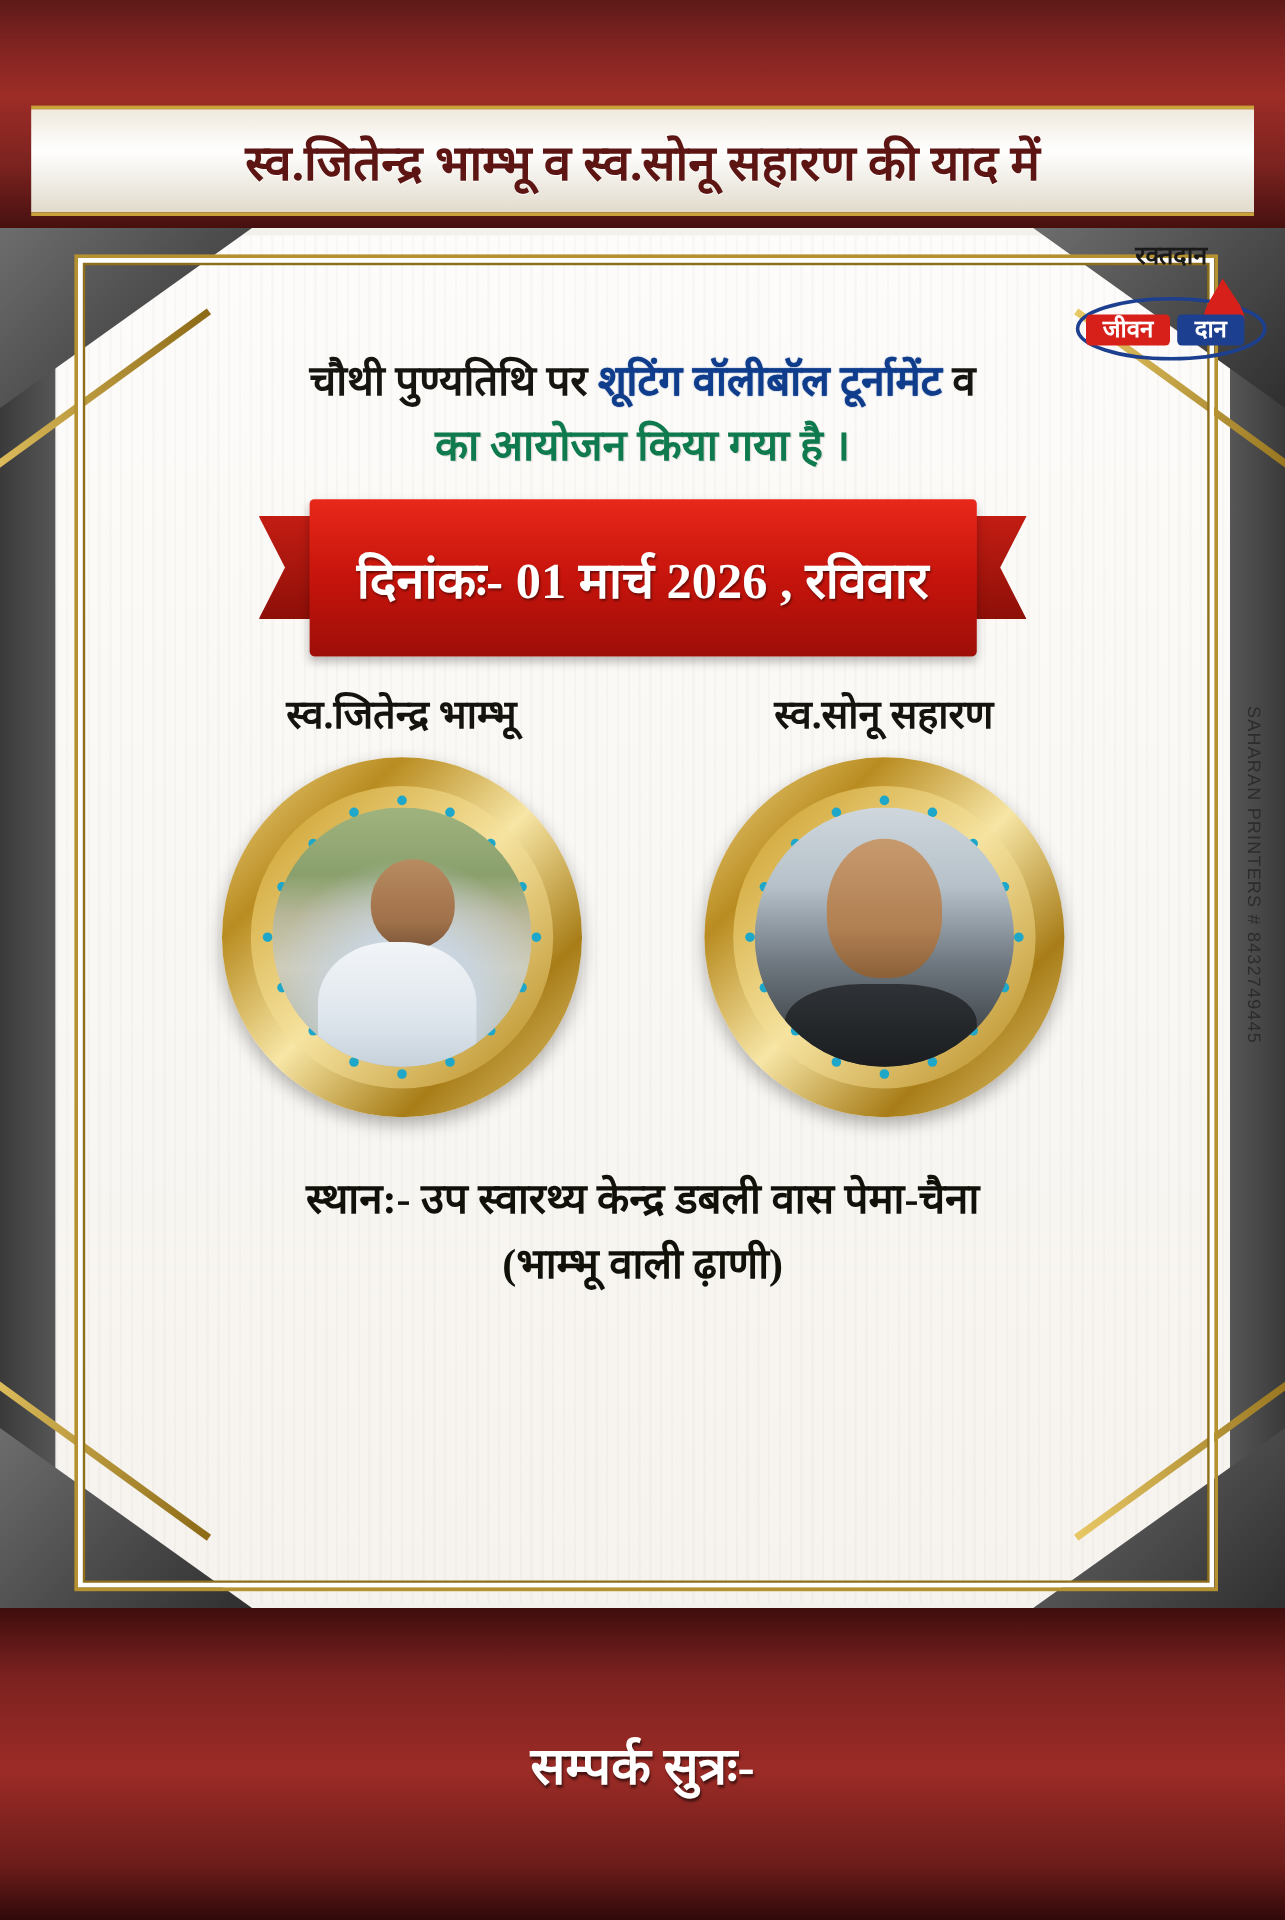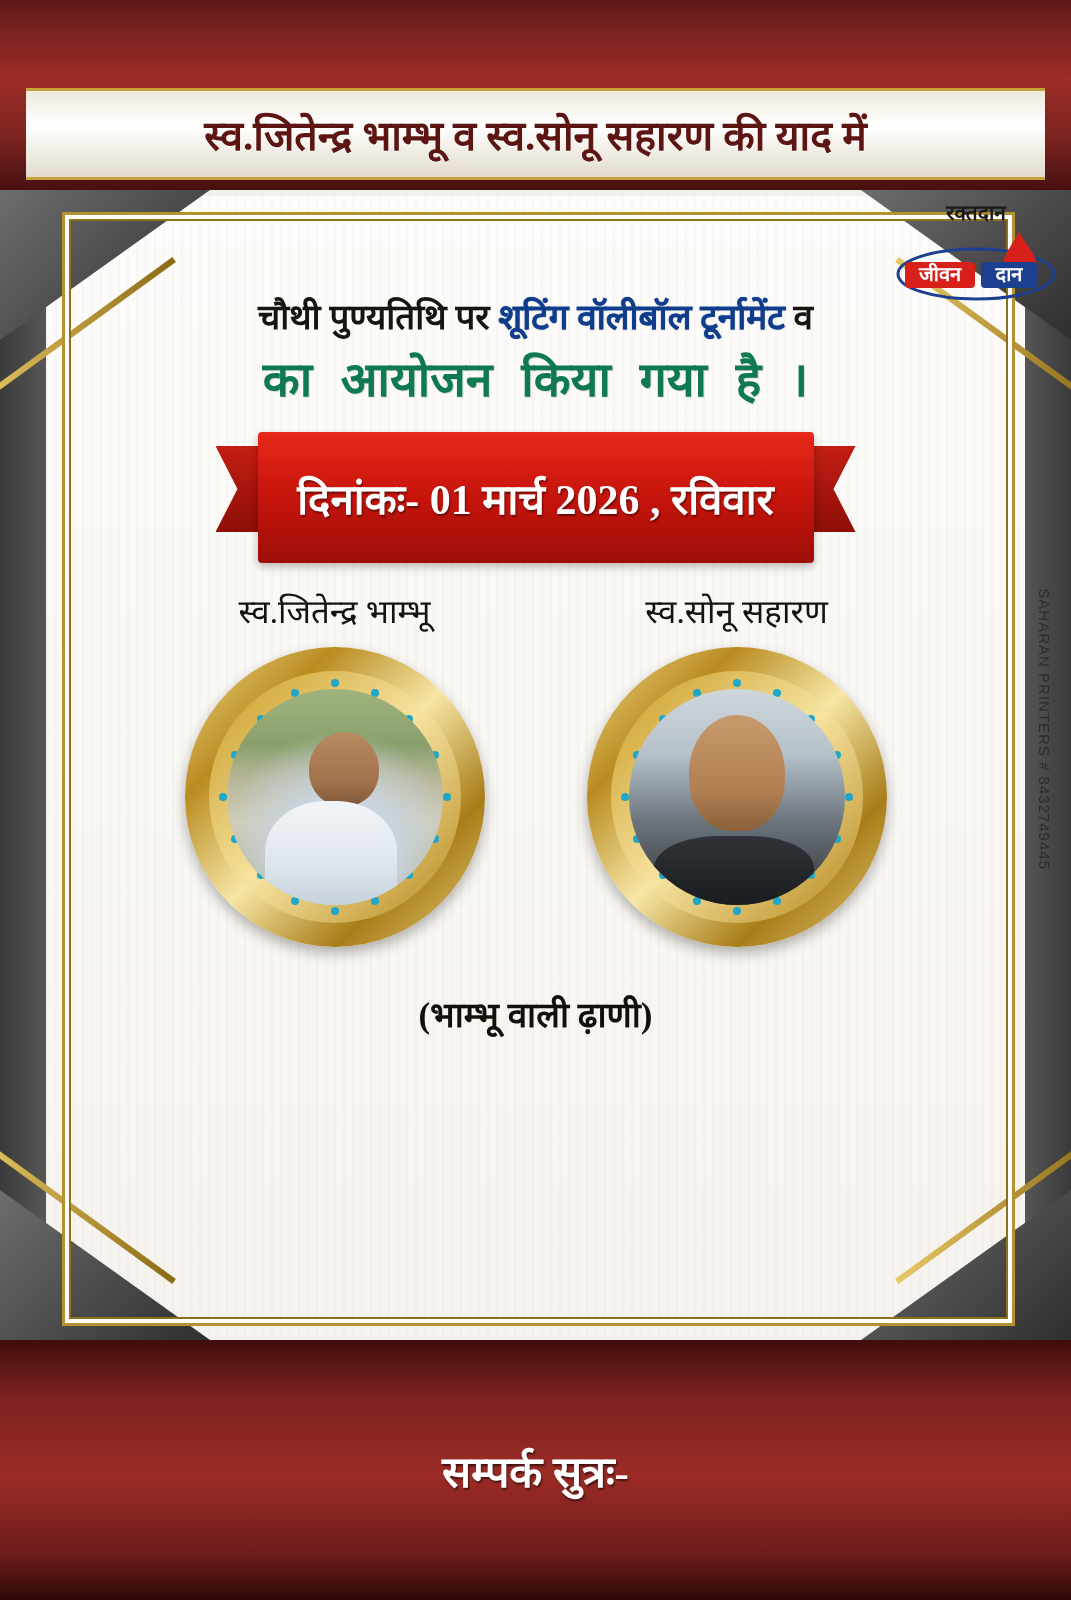--- a/index.html
+++ b/index.html
@@ -177,23 +177,23 @@
     background: linear-gradient(180deg,#ff2f8e 0%, #e00f6e 45%, #7a0a44 100%);
     -webkit-background-clip: text;
     background-clip: text;
     color: transparent;
     text-shadow: 3px 4px 0 rgba(0,0,0,0.18);
     white-space: nowrap;
   }
 
   .line3 {
     margin-top: 6px;
-    font-family: Liberation Mono, monospace;
-    font-weight: bold;
-    font-size: 48px;
+    font-family: Liberation Serif, serif;
+    font-weight: bold;
+    font-size: 36px;
     color: #0e7a4d;
     text-shadow: 1px 1px 0 rgba(0,0,0,.12);
   }
 
   
   .ribbon-wrap {
     position: relative;
     margin: 22px auto 0;
     width: 640px;
     height: 116px;
@@ -231,21 +231,21 @@
   
   .portraits {
     margin-top: 40px;
     display: flex;
     justify-content: center;
     gap: 92px;
   }
   .portrait-block { width: 310px; }
   .portrait-name {
     font-family: "Liberation Serif", serif;
-    font-weight: normal;
+    font-weight: bold;
     font-size: 33px;
     color: #14130e;
     margin-bottom: 14px;
     white-space: nowrap;
   }
   .photo-frame {
     position: relative;
     width: 300px;
     height: 300px;
     margin: 0 auto;
@@ -495,20 +495,21 @@
             <div class="photo-inner">
               <div class="photo-b"></div>
             </div>
           </div>
         </div>
       </div>
 
     </div>
 
     <div class="venue">
+      <div>स्थान:- उप स्वारथ्य केन्द्र डबली वास पेमा-चैना</div>
       <div>(भाम्भू वाली ढ़ाणी)</div>
     </div>
 
   </div>
 
   <div class="printer-credit">SAHARAN PRINTERS # 8432749445</div>
 
   <div class="bottom-band">
     <div class="contact-title">सम्पर्क सुत्रः-</div>
   </div>

